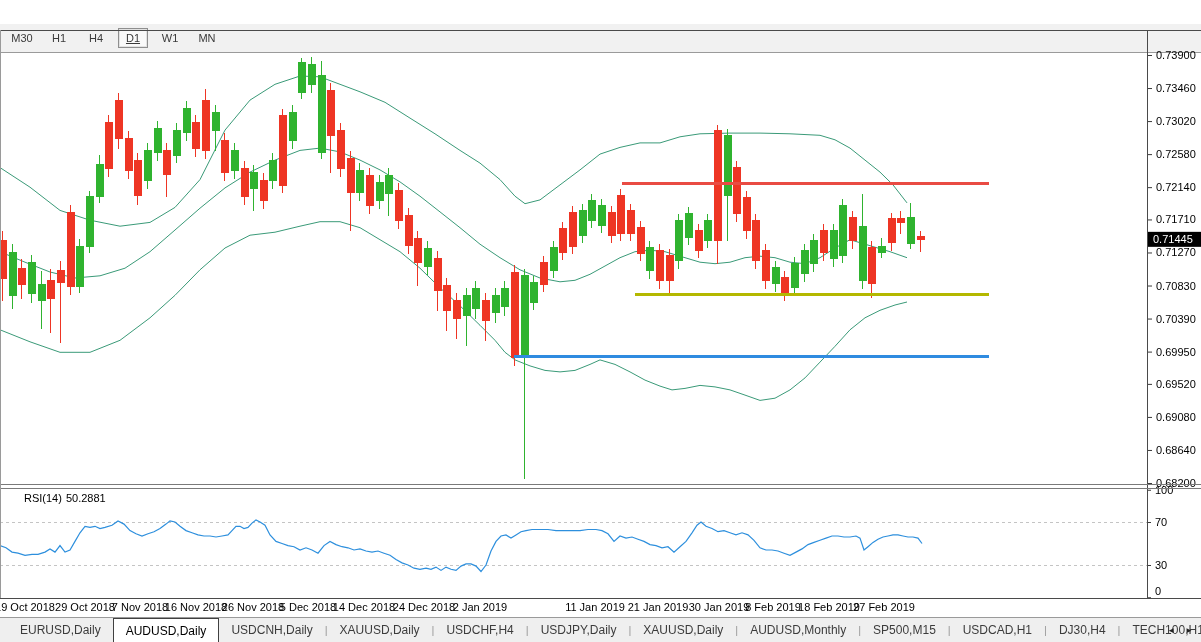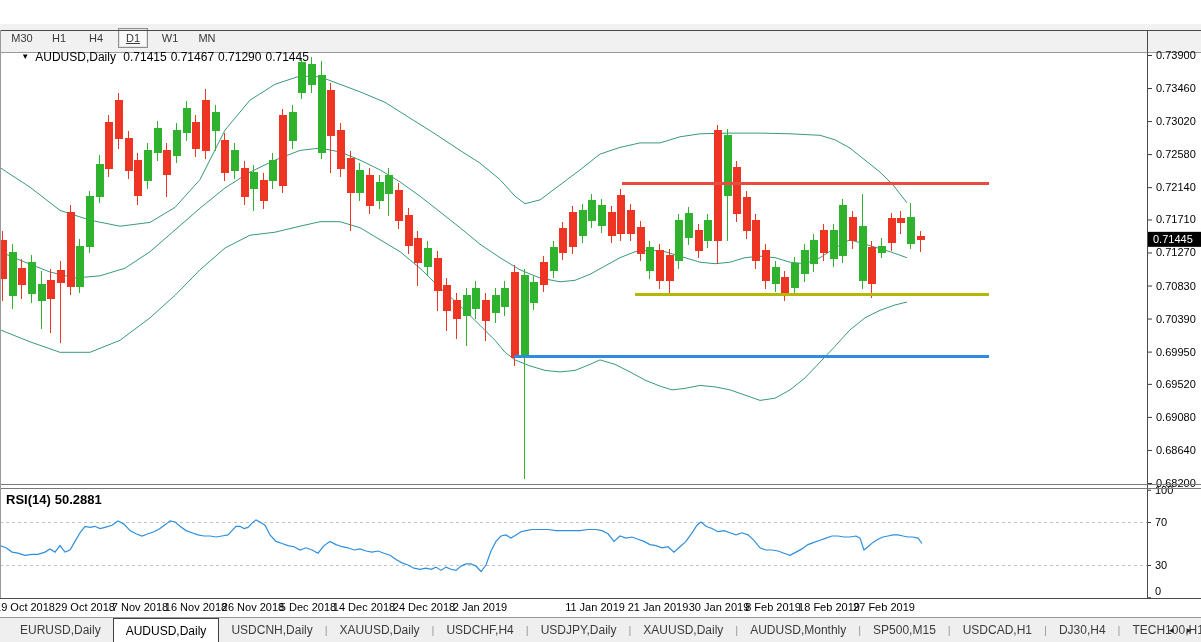--- a/index.html
+++ b/index.html
@@ -8,21 +8,21 @@
   
   .toolbar{position:absolute;left:0;top:0;width:1201px;height:29px;background:#f1f1f1;
     border-bottom:1px solid #9a9a9a;display:flex;align-items:center;box-sizing:border-box;margin-top:24px;}
   .tfbtn{width:30px;height:20px;margin-left:7px;display:flex;align-items:center;justify-content:center;
     font-size:11px;color:#3a3a3a;border:1px solid transparent;box-sizing:border-box;cursor:default;}
   .tfbtn.active{background:#fafafa;border:1px solid #8f8f8f;box-shadow:inset 0 0 0 1px #e3e3e3;text-decoration:underline;}
   
   .sym-header{position:absolute;left:8px;top:36px;font-size:12px;color:#000;white-space:pre;z-index:5;}
   .sym-header .dd{font-size:8px;vertical-align:2px;margin-right:6px;}
   .sym-header span{margin-right:4px;}
-  .rsi-header{position:absolute;left:6px;top:492px;font-size:13px;color:#000;z-index:5;font-weight:bold;}
+  .rsi-header{position:absolute;left:24px;top:492px;font-size:11px;color:#000;z-index:5;}
   .rsi-header span{margin-right:4px;}
   svg{position:absolute;left:0;top:0;}
   svg text{font-family:"Liberation Sans",sans-serif;}
   
   .tabbar{position:absolute;left:0;top:617px;width:1201px;height:25px;background:#efefef;
     border-top:1px solid #9a9a9a;display:flex;align-items:stretch;box-sizing:border-box;padding-left:8px;}
   .tab{display:flex;align-items:center;padding:12px 12px;font-size:12px;color:#3c3c3c;cursor:default;white-space:nowrap;}
   .tab.active{background:#ffffff;border:1px solid #404040;border-bottom:none;color:#000;margin-top:0px;z-index:2;}
   .tabsep{display:flex;align-items:center;color:#9a9a9a;font-size:11px;}
   .tabscroll{position:absolute;right:8px;top:0;height:25px;display:flex;align-items:center;gap:10px;}
@@ -312,23 +312,20 @@
       <g shape-rendering="crispEdges">
         <line x1="0" y1="30.5" x2="1201" y2="30.5" stroke="#4a4a4a" stroke-width="1"></line>
         <line x1="1147.5" y1="30" x2="1147.5" y2="598" stroke="#4a4a4a" stroke-width="1"></line>
         <line x1="0" y1="484.5" x2="1201" y2="484.5" stroke="#7a7a7a" stroke-width="1"></line>
         <line x1="0" y1="488.5" x2="1201" y2="488.5" stroke="#7a7a7a" stroke-width="1"></line>
         <line x1="0" y1="598.5" x2="1201" y2="598.5" stroke="#4a4a4a" stroke-width="1"></line>
         <line x1="0.5" y1="30" x2="0.5" y2="598" stroke="#9a9a9a" stroke-width="1"></line>
       </g>
     </svg>
 
-  <div class="sym-header">
-    <span class="dd">▼</span><span>AUDUSD,Daily</span> <span>0.71415</span><span>0.71467</span><span>0.71290</span><span>0.71445</span>
-  </div>
 
   <div class="rsi-header">
     <span>RSI(14)</span><span>50.2881</span>
   </div>
 
   <div class="tabbar" id="tabbar">
     <div class="tab">EURUSD,Daily</div>
       <div class="tab active">AUDUSD,Daily</div>
       <div class="tab">USDCNH,Daily</div>
       <div class="tabsep">|</div>

